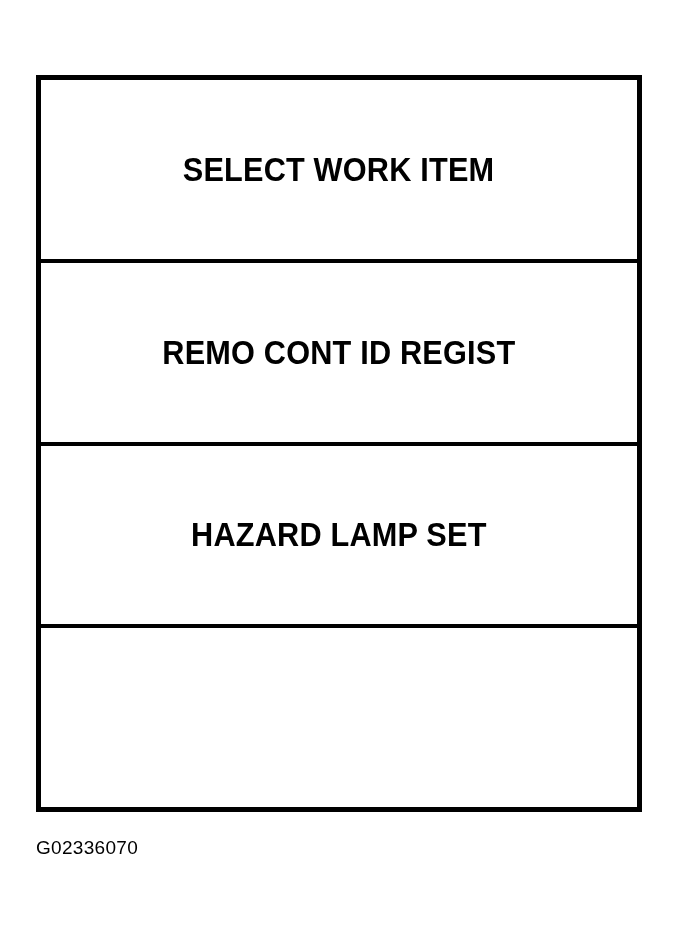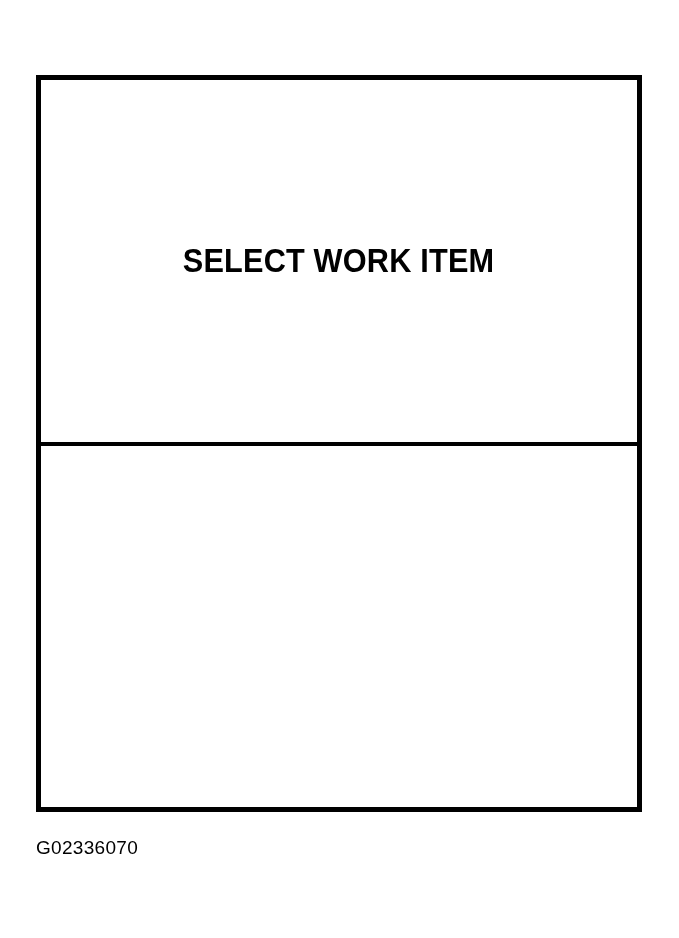--- a/index.html
+++ b/index.html
@@ -85,24 +85,30 @@
 <body>
 
 <div id="figure">
 
   <div class="menu-table">
 
     <div class="menu-row">
       <span class="menu-row-label">SELECT WORK ITEM</span>
     </div>
 
+    <div class="menu-row">
+      <span class="menu-row-label">REMO CONT ID REGIST</span>
+    </div>
 
 
 
 
+    <div class="menu-row">
+      <span class="menu-row-label">HAZARD LAMP SET</span>
+    </div>
 
 
     <div class="menu-row is-empty">
       
     </div>
 
   </div>
 
   <div class="figure-caption">G02336070</div>
 

